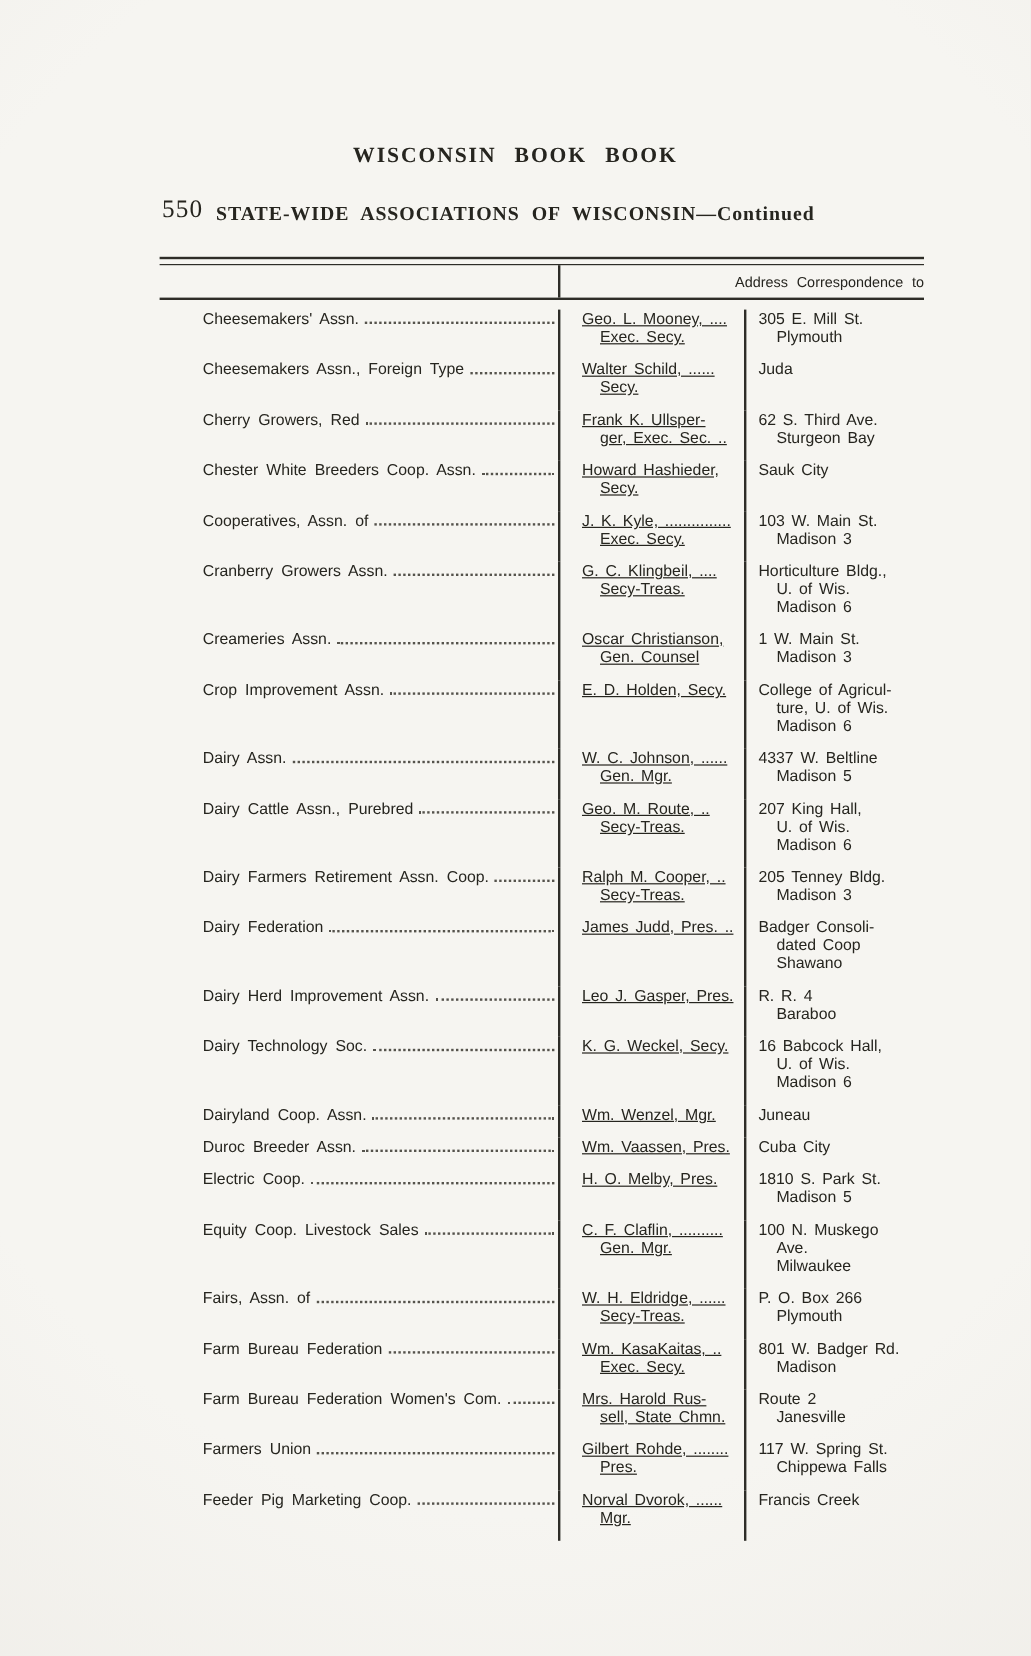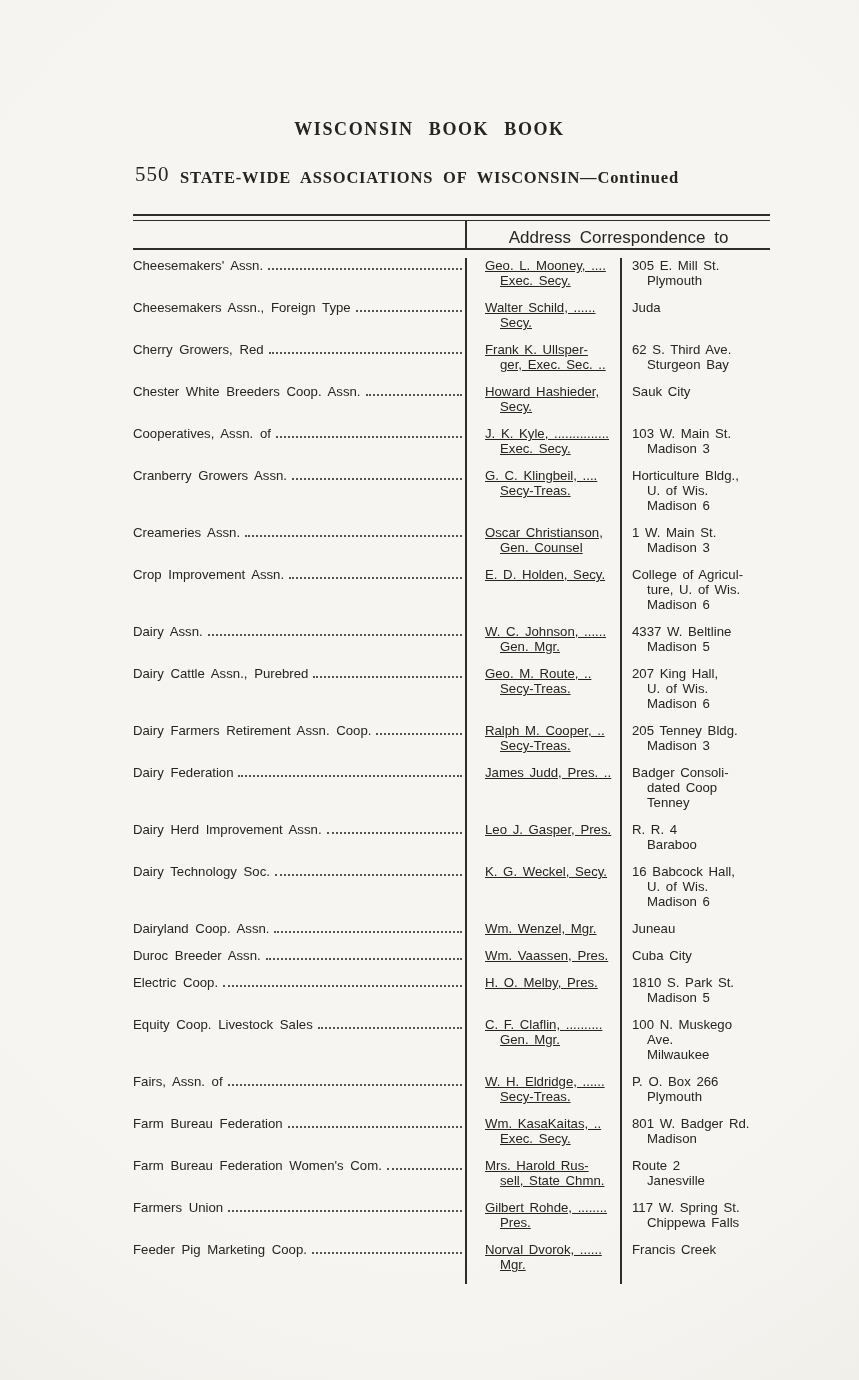--- a/index.html
+++ b/index.html
@@ -45,34 +45,34 @@
     border-bottom:1px solid #2e2d28;
   }
   .thead{
     display:grid;
     grid-template-columns:332px 305px;
     border-bottom:2px solid #2e2d28;
   }
   .thead .h-left{height:27px;}
   .thead .h-right{
     border-left:2px solid #2e2d28;
-    text-align:center;
-    font-size:17px;
+    text-align:right;
+    font-size:12px;
     word-spacing:4px;
     padding-top:7px;
   }
   .tbody{padding-top:8px;}
   .trow{
     display:grid;
     grid-template-columns:332px 155px 150px;
   }
   .cell{font-size:13.2px;line-height:15px;padding-bottom:12px;}
   .c-name{padding-right:2px;word-spacing:3px;}
   .name-line{display:flex;}
-  .nm{white-space:nowrap;}
+  .nm{white-space:nowrap;margin-left:36px;}
   .leader{
     flex:1 1 auto;
     border-bottom:2px dotted #55534c;
     margin:0 1px 3px 5px;
     align-self:flex-end;
     min-width:8px;
   }
   .c-person{
     border-left:2px solid #2e2d28;
     padding-left:18px;padding-right:2px;
@@ -295,21 +295,21 @@
         <span class="nm">Dairy Federation</span>
         <span class="leader"></span>
       </div>
     </div>
     <div class="cell c-person">
             <div class="first">James Judd, Pres. ..</div>
           </div>
     <div class="cell c-addr">
             <div class="first">Badger Consoli-</div>
             <div class="cont">dated Coop</div>
-            <div class="cont">Tenney</div>
+            <div class="cont">Shawano</div>
           </div>
   </div>
 
   <div class="trow">
     <div class="cell c-name">
       <div class="name-line">
         <span class="nm">Dairy Herd Improvement Assn.</span>
         <span class="leader"></span>
       </div>
     </div>

